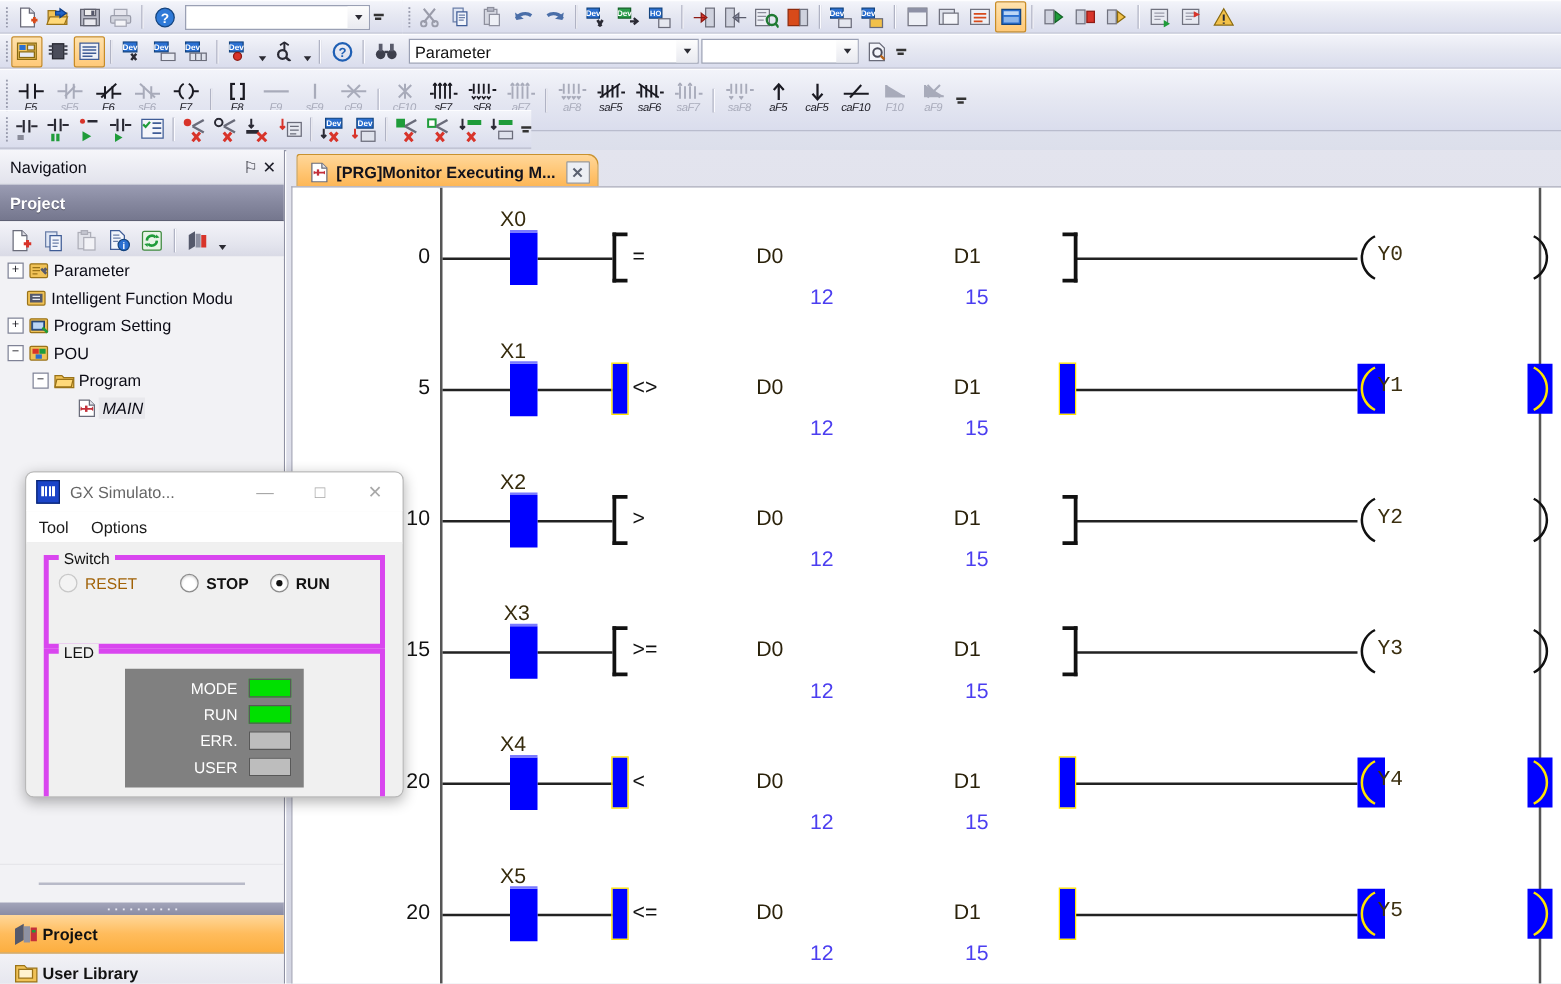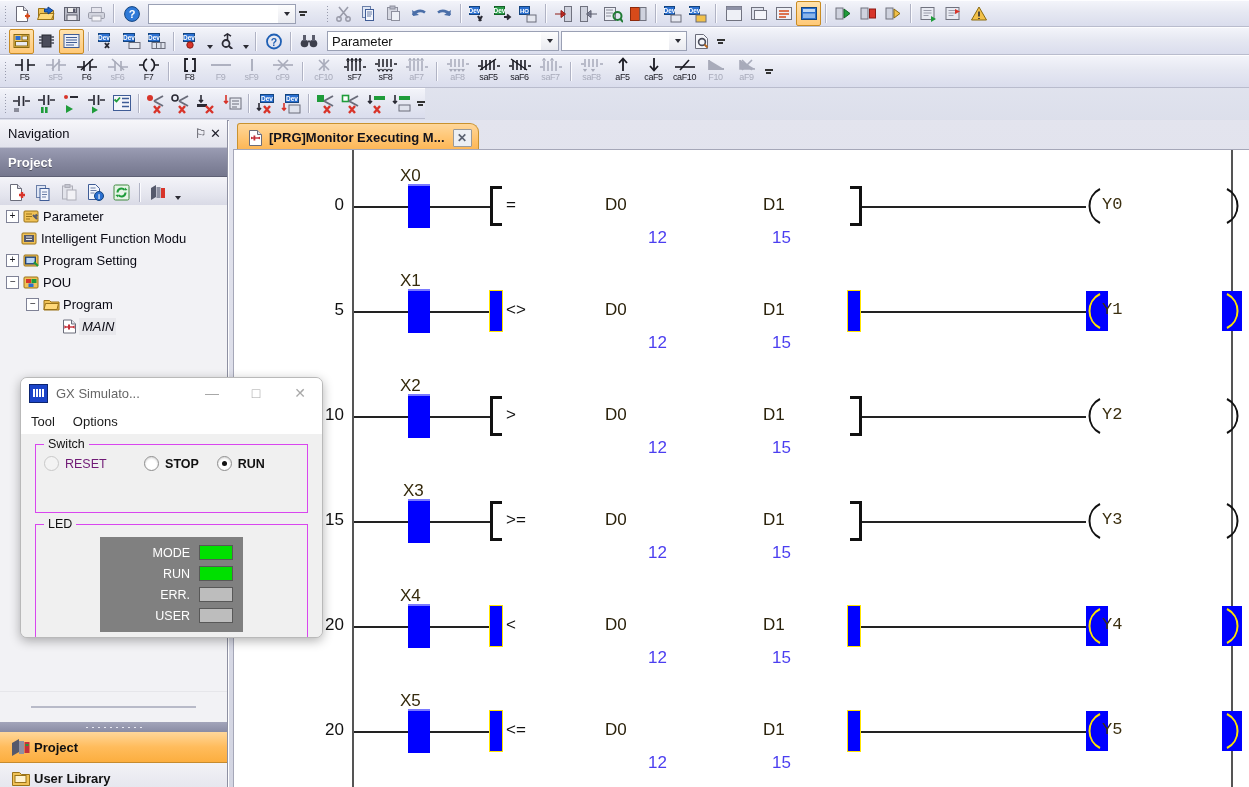--- a/index.html
+++ b/index.html
@@ -15,21 +15,21 @@
 
   
   .toolbar-area{
     position:absolute;left:0;top:0;width:1249px;height:120px;
     background:linear-gradient(to bottom,#eef0f7 0%,#e4e6f0 50%,#dcdfeb 100%);
     border-bottom:1px solid #9a9cae;
   }
   .tbrow{position:absolute;left:0;width:1249px;display:flex;align-items:center;}
   .tbrow.r0{top:0;height:27px;}
   .tbrow.r1{top:27px;height:28px;}
-  .tbrow.r2{top:55px;height:33px;}
+  .tbrow.r2{top:55px;height:50px;font-style:italic;}
   .tbrow.r3{top:88px;height:31px;}
 
   .tbgroup{
     display:flex;align-items:center;height:100%;
     background:linear-gradient(to bottom,#f3f4fa 0%,#e6e8f2 45%,#dadded 100%);
     border-top:1px solid #fdfdff;
     border-bottom:1px solid #b9bccd;
     padding:0 2px;
     box-sizing:border-box;
   }
@@ -227,25 +227,25 @@
     display:flex;align-items:center;justify-content:center;flex:0 0 auto;}
   .dlg-title .appic i{display:block;width:11px;height:8px;background:repeating-linear-gradient(90deg,#fff 0 2px,#1b44c8 2px 3px);}
   .dlg-title .ttxt{flex:1 1 auto;font-size:13px;color:#666;}
   .winbtn{width:44px;height:29px;display:flex;align-items:center;justify-content:center;color:#a8a8a8;font-size:14px;flex:0 0 auto;}
   .dlg-menu{
     height:25px;display:flex;align-items:center;padding-left:10px;gap:18px;
     background:#ffffff;border-bottom:1px solid #dfdfdf;
     font-size:13px;color:#1a1a1a;
   }
   .dlg-body{position:absolute;left:0;right:0;top:56px;bottom:0;background:#f0f0f0;padding:10px 14px;box-sizing:border-box;}
-  .gbox{position:relative;border:1px solid #d946ef;margin-bottom:11px;padding:9px 8px 8px;}
+  .gbox{position:relative;border:4px solid #d946ef;padding:9px 8px 8px;}
   .gbox > .cap{position:absolute;left:8px;top:-8px;background:#f0f0f0;padding:0 4px;font-size:12.5px;color:#111;}
   .radio-row{display:flex;align-items:center;gap:4px;}
   .radio{display:flex;align-items:center;gap:6px;font-size:12.5px;color:#111;font-weight:bold;}
-  .radio.dis{color:#701a75;font-weight:normal;}
+  .radio.dis{color:#a16207;font-weight:normal;}
   .rdot{
     width:13px;height:13px;border-radius:50%;
     background:#fff;border:1px solid #8d8d8d;
     display:flex;align-items:center;justify-content:center;flex:0 0 auto;
     box-shadow:inset 0 1px 2px rgba(0,0,0,.18);
   }
   .rdot.dis{border-color:#c8c8c8;background:#f3f3f3;box-shadow:none;}
   .rdot i{display:none;width:5px;height:5px;border-radius:50%;background:#141414;}
   .rdot.on i{display:block;}
   .ledpanel{background:#808080;padding:5px 10px 6px;margin:0 auto;width:143px;box-sizing:border-box;}

